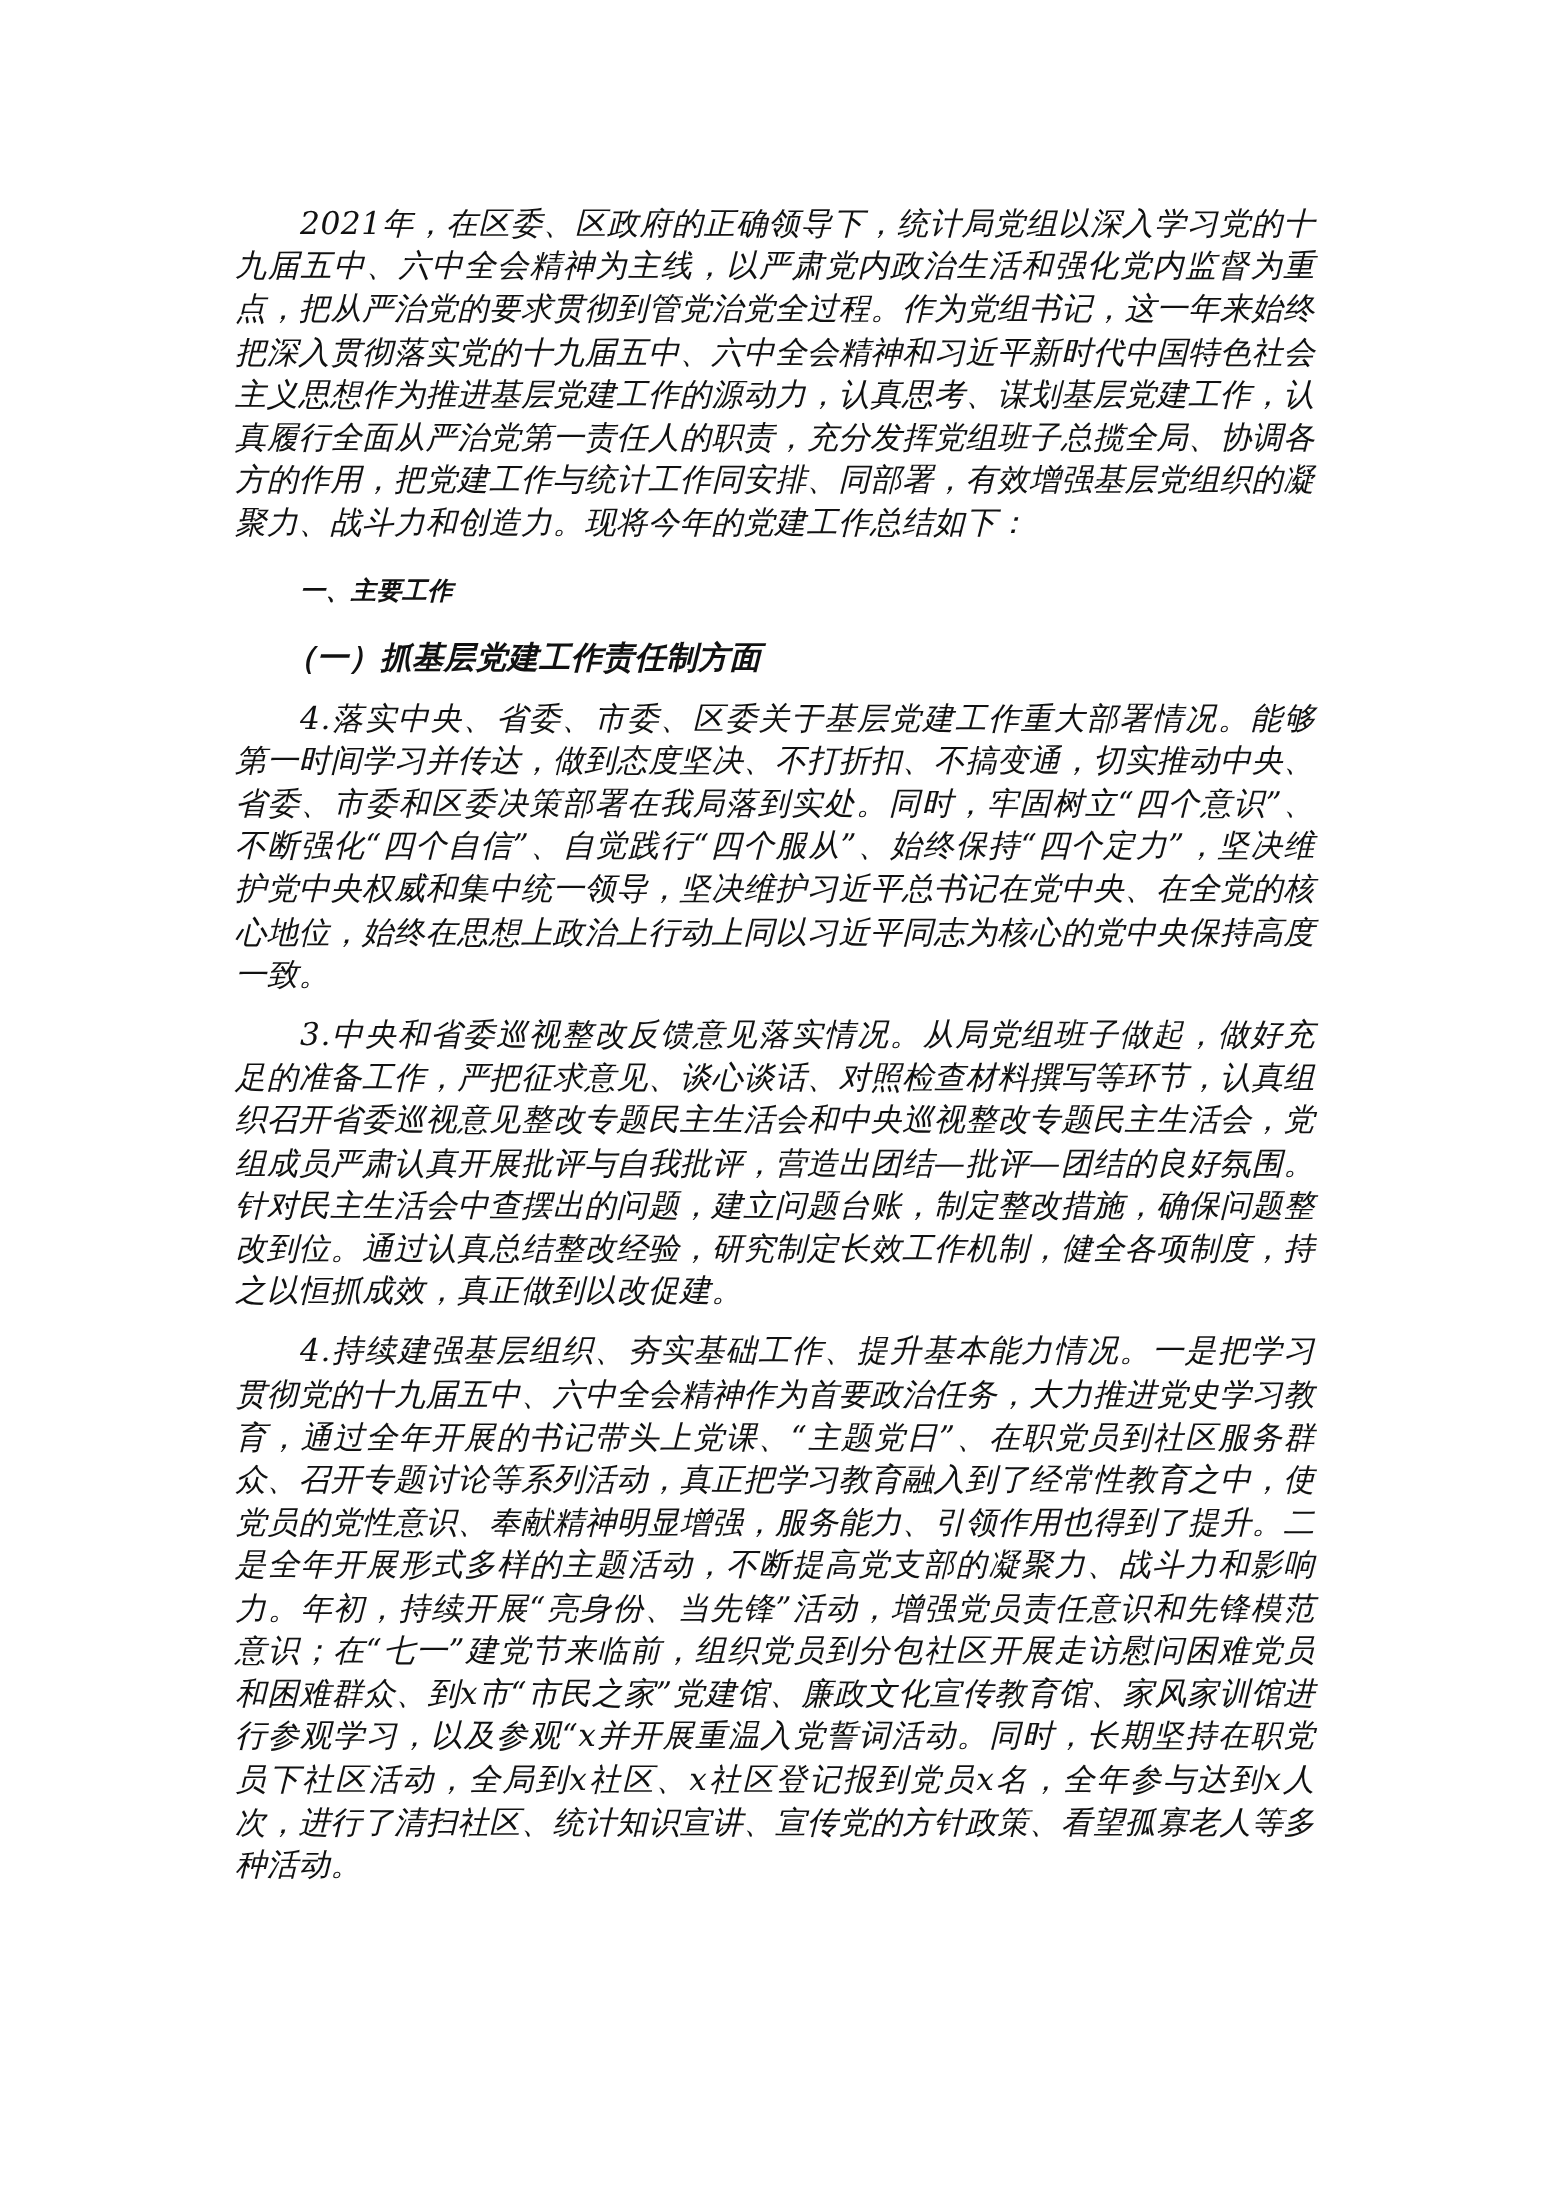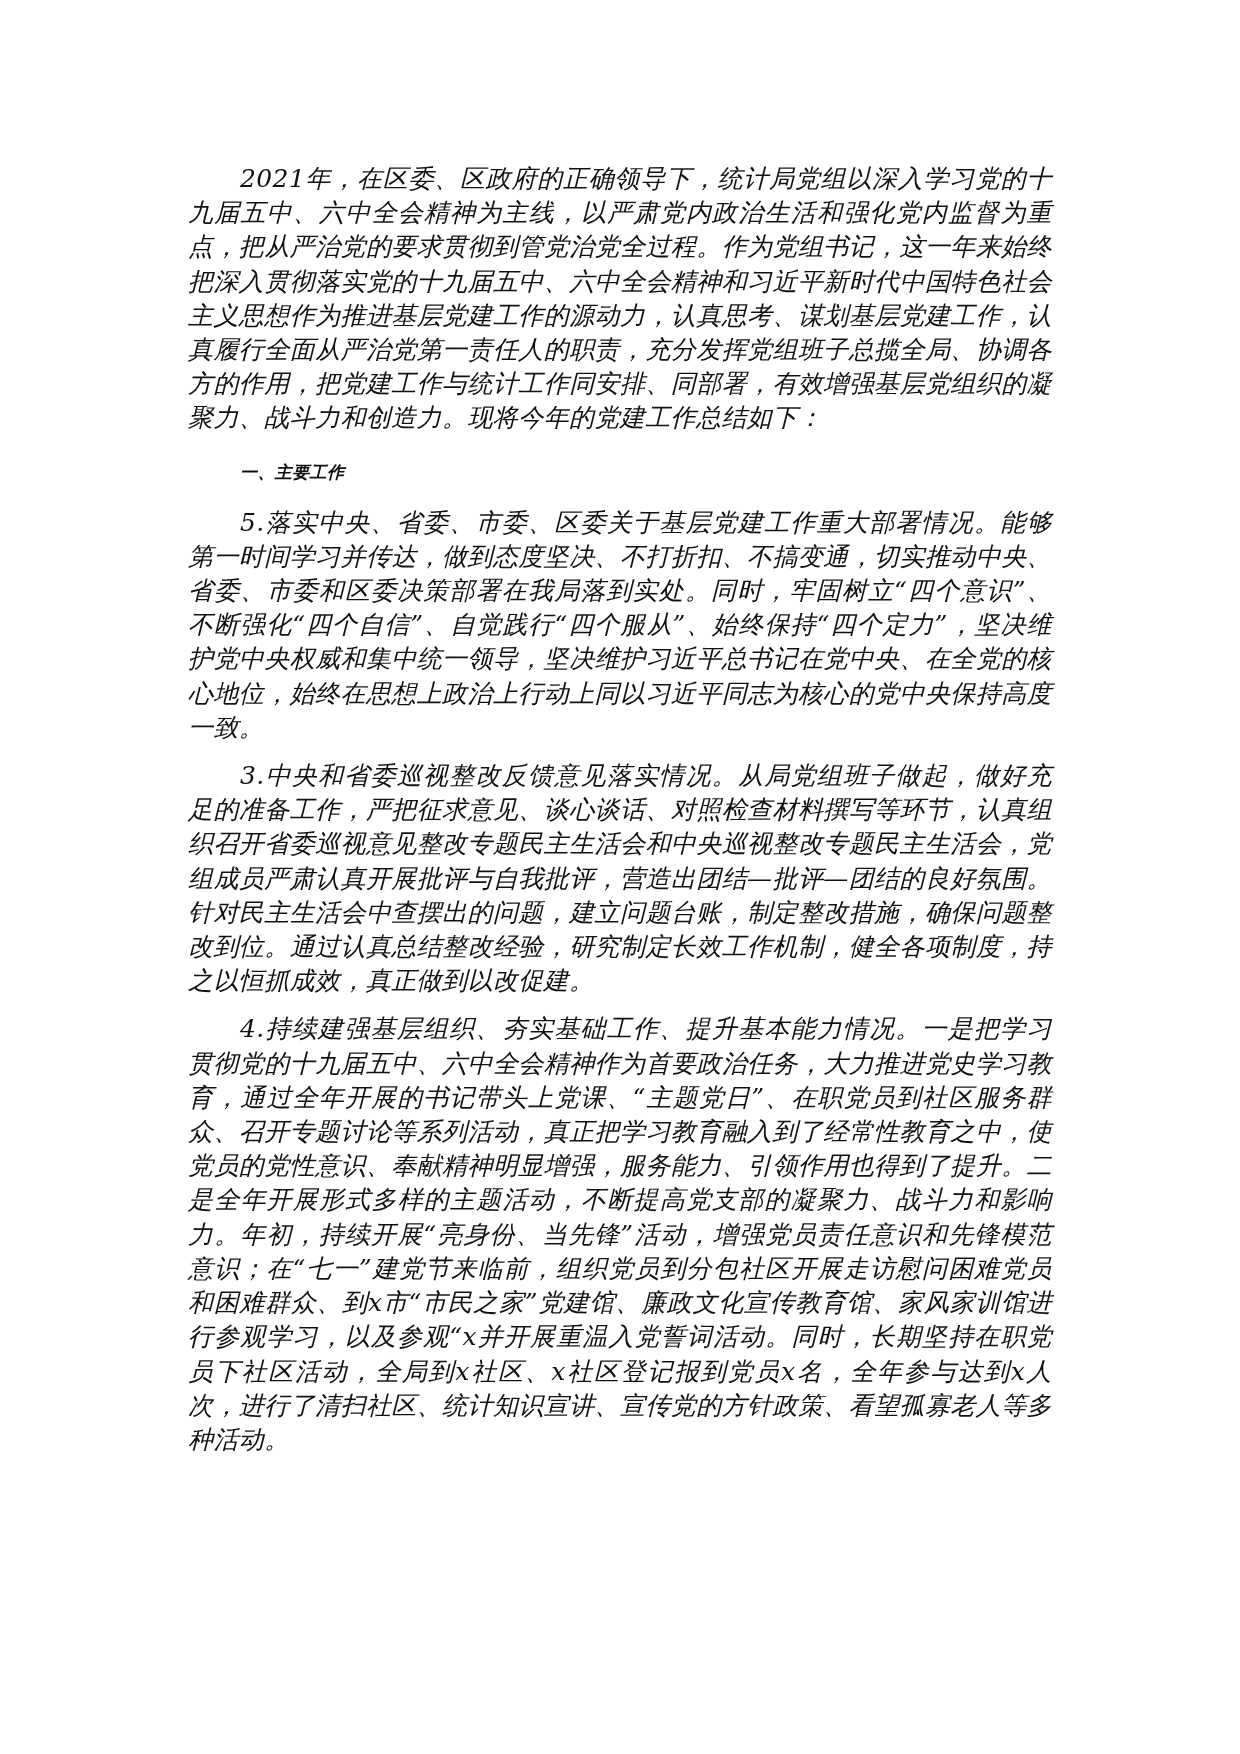--- a/index.html
+++ b/index.html
@@ -16,34 +16,35 @@
     letter-spacing: 0.4px;
     font-style: italic;
   }
   .para { margin: 0 0 14px 0; text-indent: 52px; text-align: justify; text-align-last: left; }
   .para.first { margin-bottom: 16px; }
   .h1 {
     margin: 0 0 14px 0;
     text-indent: 52px;
     font-family: "DejaVu Sans", "Liberation Sans", sans-serif;
     font-weight: bold;
-    font-size: 17px;
+    font-size: 20px;
     line-height: 40px;
   }
   .h2 {
     margin: 0 0 12px 0;
     text-indent: 40px;
     font-family: "DejaVu Sans", "Liberation Sans", sans-serif;
     font-weight: bold;
     font-size: 25px;
     line-height: 40px;
   }
 </style>
 </head>
 <body>
 
 <div class="page">
   <p class="para first">2021年，在区委、区政府的正确领导下，统计局党组以深入学习党的十九届五中、六中全会精神为主线，以严肃党内政治生活和强化党内监督为重点，把从严治党的要求贯彻到管党治党全过程。作为党组书记，这一年来始终把深入贯彻落实党的十九届五中、六中全会精神和习近平新时代中国特色社会主义思想作为推进基层党建工作的源动力，认真思考、谋划基层党建工作，认真履行全面从严治党第一责任人的职责，充分发挥党组班子总揽全局、协调各方的作用，把党建工作与统计工作同安排、同部署，有效增强基层党组织的凝聚力、战斗力和创造力。现将今年的党建工作总结如下：</p>
   <div class="h1">一、主要工作</div>
-  <p class="para">5.落实中央、省委、市委、区委关于基层党建工作重大部署情况。能够第一时间学习并传达，做到态度坚决、不打折扣、不搞变通，切实推动中央、省委、市委和区委决策部署在我局落到实处。同时，牢固树立“四个意识”、不断强化“四个自信”、自觉践行“四个服从”、始终保持“四个定力”，坚决维护党中央权威和集中统一领导，坚决维护习近平总书记在党中央、在全党的核心地位，始终在思想上政治上行动上同以习近平同志为核心的党中央保持高度一致。</p>
+  <div class="h2">（一）抓基层党建工作责任制方面</div>
+  <p class="para">4.落实中央、省委、市委、区委关于基层党建工作重大部署情况。能够第一时间学习并传达，做到态度坚决、不打折扣、不搞变通，切实推动中央、省委、市委和区委决策部署在我局落到实处。同时，牢固树立“四个意识”、不断强化“四个自信”、自觉践行“四个服从”、始终保持“四个定力”，坚决维护党中央权威和集中统一领导，坚决维护习近平总书记在党中央、在全党的核心地位，始终在思想上政治上行动上同以习近平同志为核心的党中央保持高度一致。</p>
   <p class="para">3.中央和省委巡视整改反馈意见落实情况。从局党组班子做起，做好充足的准备工作，严把征求意见、谈心谈话、对照检查材料撰写等环节，认真组织召开省委巡视意见整改专题民主生活会和中央巡视整改专题民主生活会，党组成员严肃认真开展批评与自我批评，营造出团结—批评—团结的良好氛围。针对民主生活会中查摆出的问题，建立问题台账，制定整改措施，确保问题整改到位。通过认真总结整改经验，研究制定长效工作机制，健全各项制度，持之以恒抓成效，真正做到以改促建。</p>
   <p class="para">4.持续建强基层组织、夯实基础工作、提升基本能力情况。一是把学习贯彻党的十九届五中、六中全会精神作为首要政治任务，大力推进党史学习教育，通过全年开展的书记带头上党课、“主题党日”、在职党员到社区服务群众、召开专题讨论等系列活动，真正把学习教育融入到了经常性教育之中，使党员的党性意识、奉献精神明显增强，服务能力、引领作用也得到了提升。二是全年开展形式多样的主题活动，不断提高党支部的凝聚力、战斗力和影响力。年初，持续开展“亮身份、当先锋”活动，增强党员责任意识和先锋模范意识；在“七一”建党节来临前，组织党员到分包社区开展走访慰问困难党员和困难群众、到x市“市民之家”党建馆、廉政文化宣传教育馆、家风家训馆进行参观学习，以及参观“x并开展重温入党誓词活动。同时，长期坚持在职党员下社区活动，全局到x社区、x社区登记报到党员x名，全年参与达到x人次，进行了清扫社区、统计知识宣讲、宣传党的方针政策、看望孤寡老人等多种活动。</p>
 </div>
 
 </body></html>

